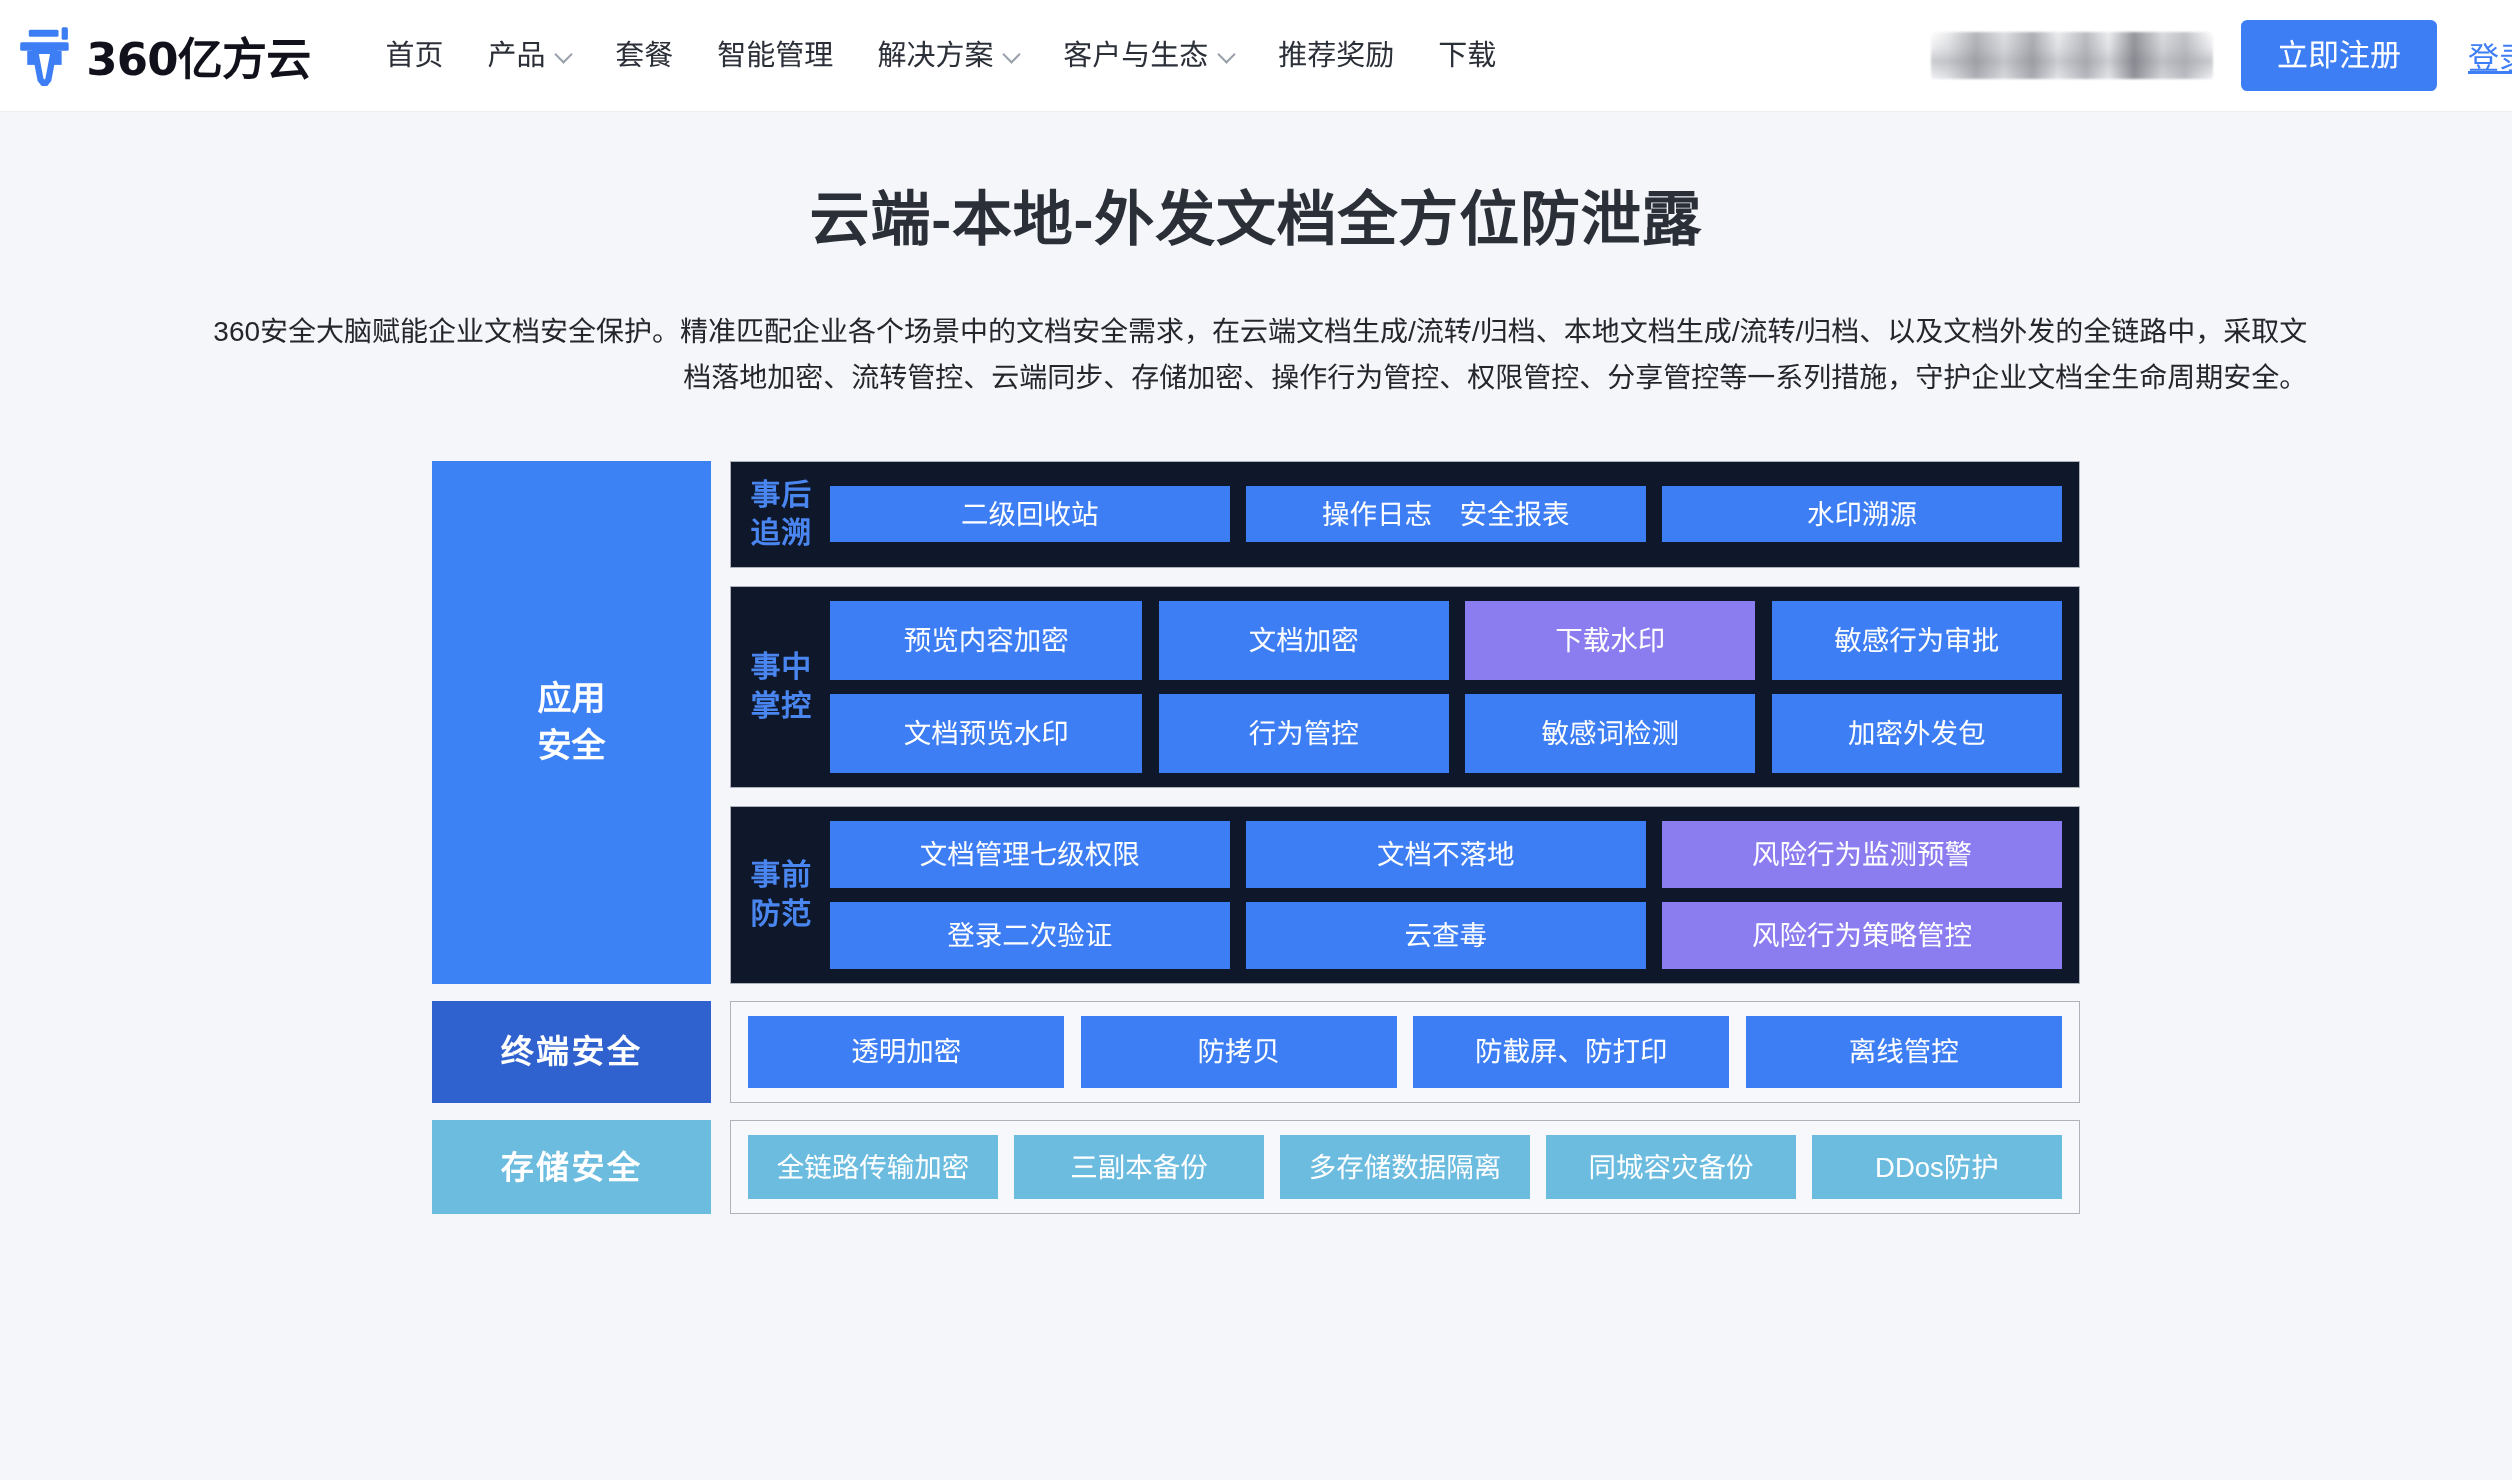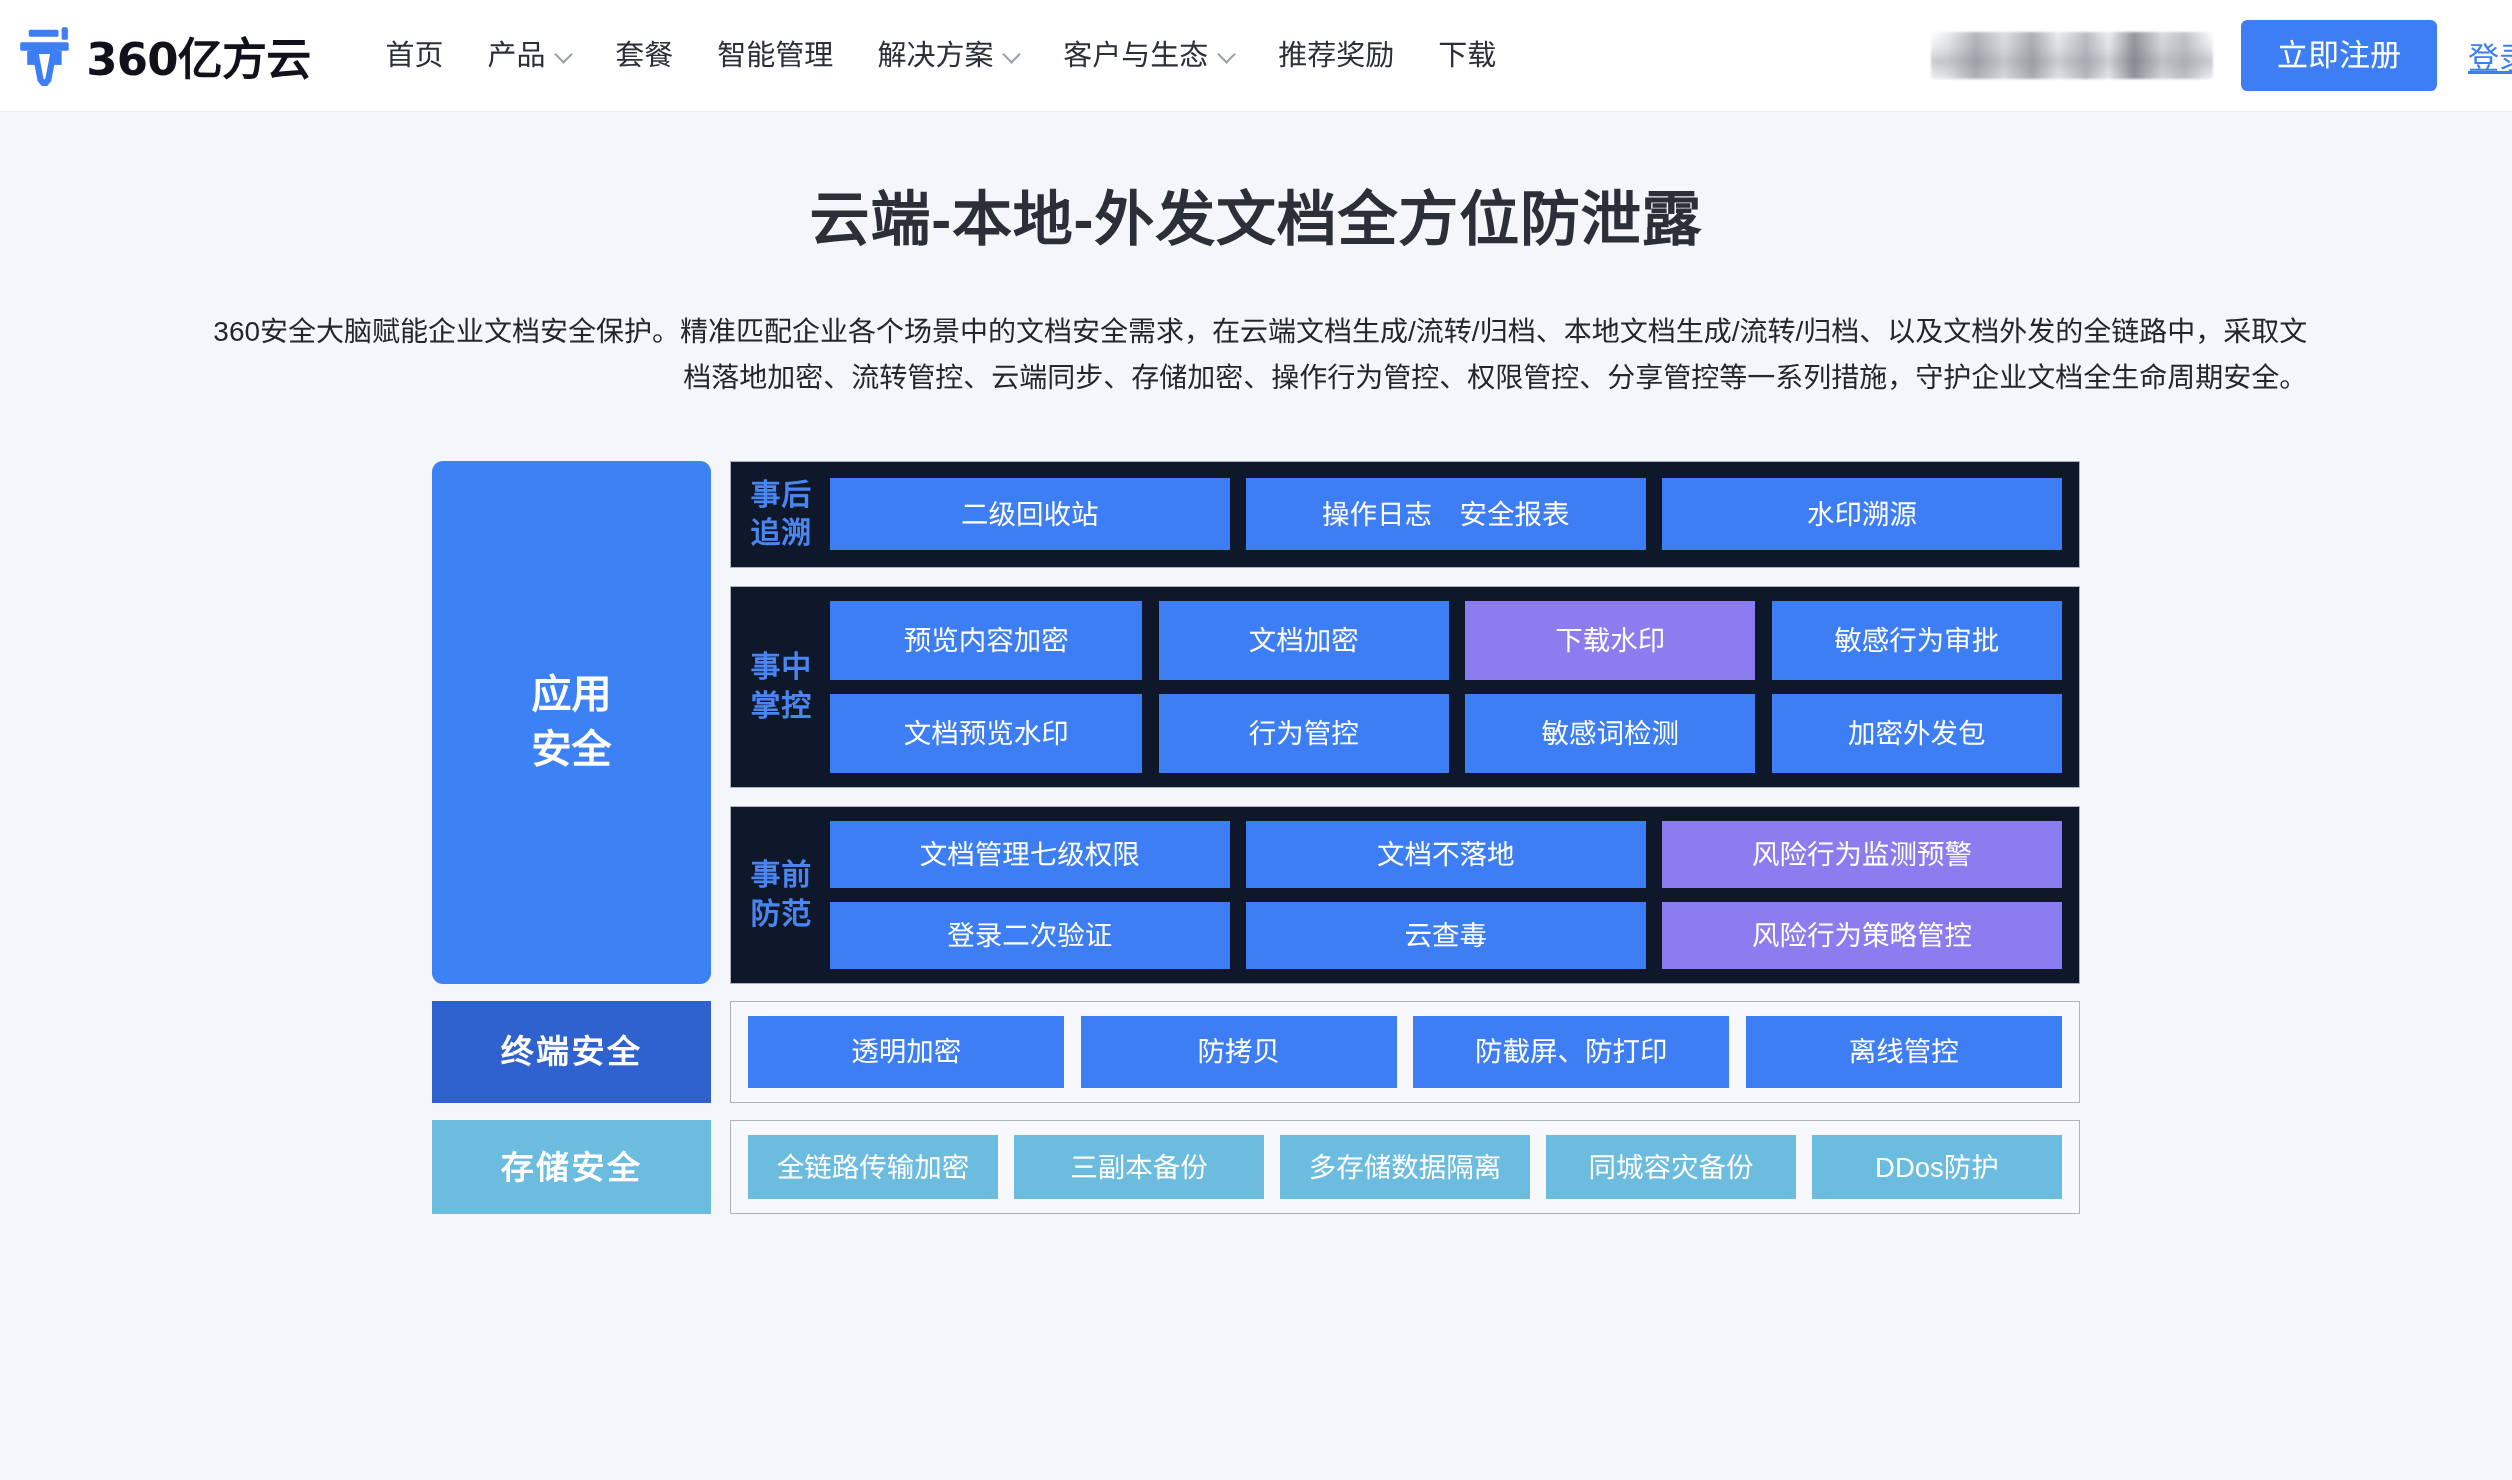--- a/index.html
+++ b/index.html
@@ -160,21 +160,21 @@
   .side-label {
     flex: 0 0 279px;
     display: flex;
     align-items: center;
     justify-content: center;
     color: #ffffff;
     font-weight: 700;
     text-align: center;
     line-height: 1.38;
   }
-  .side-app    { background: #3d82f5; font-size: 40px; border-radius: 11px; }
+  .side-app    { background: #3d82f5; font-size: 34px; }
   .side-term   { background: #2f62cf; font-size: 33px; letter-spacing: 2.4px; }
   .side-store  { background: #6cbce0; font-size: 33px; letter-spacing: 2.4px; }
 
   .app-stack { flex: 1; display: flex; flex-direction: column; gap: 18px; }
 
   .group-box {
     border: 1.6px solid #aeb3bb;
     background: #0f172a;
     padding: 14px 17.3px;
     display: flex;
@@ -204,21 +204,21 @@
     line-height: 1.2;
     padding: 7.8px 4.7px;
     cursor: pointer;
     white-space: nowrap;
   }
   .tile.blue   { background: #3d7ef5; }
   .tile.purple { background: #8b7cf0; }
   .tile.cyan   { background: #6cbce0; }
 
   
-  .h-retro .tile { height: 72px; }
+  .h-retro .tile { height: 56px; }
   .h-mid   .tile { height: 79px; }
   .h-pre   .tile { height: 67px; }
   .h-term  .tile { height: 72px; }
   .h-store .tile { height: 64px; }
 
   .plain-box {
     flex: 1;
     border: 1.6px solid #aeb3bb;
     background: #f6f8fb;
     padding: 14px 17.3px;

